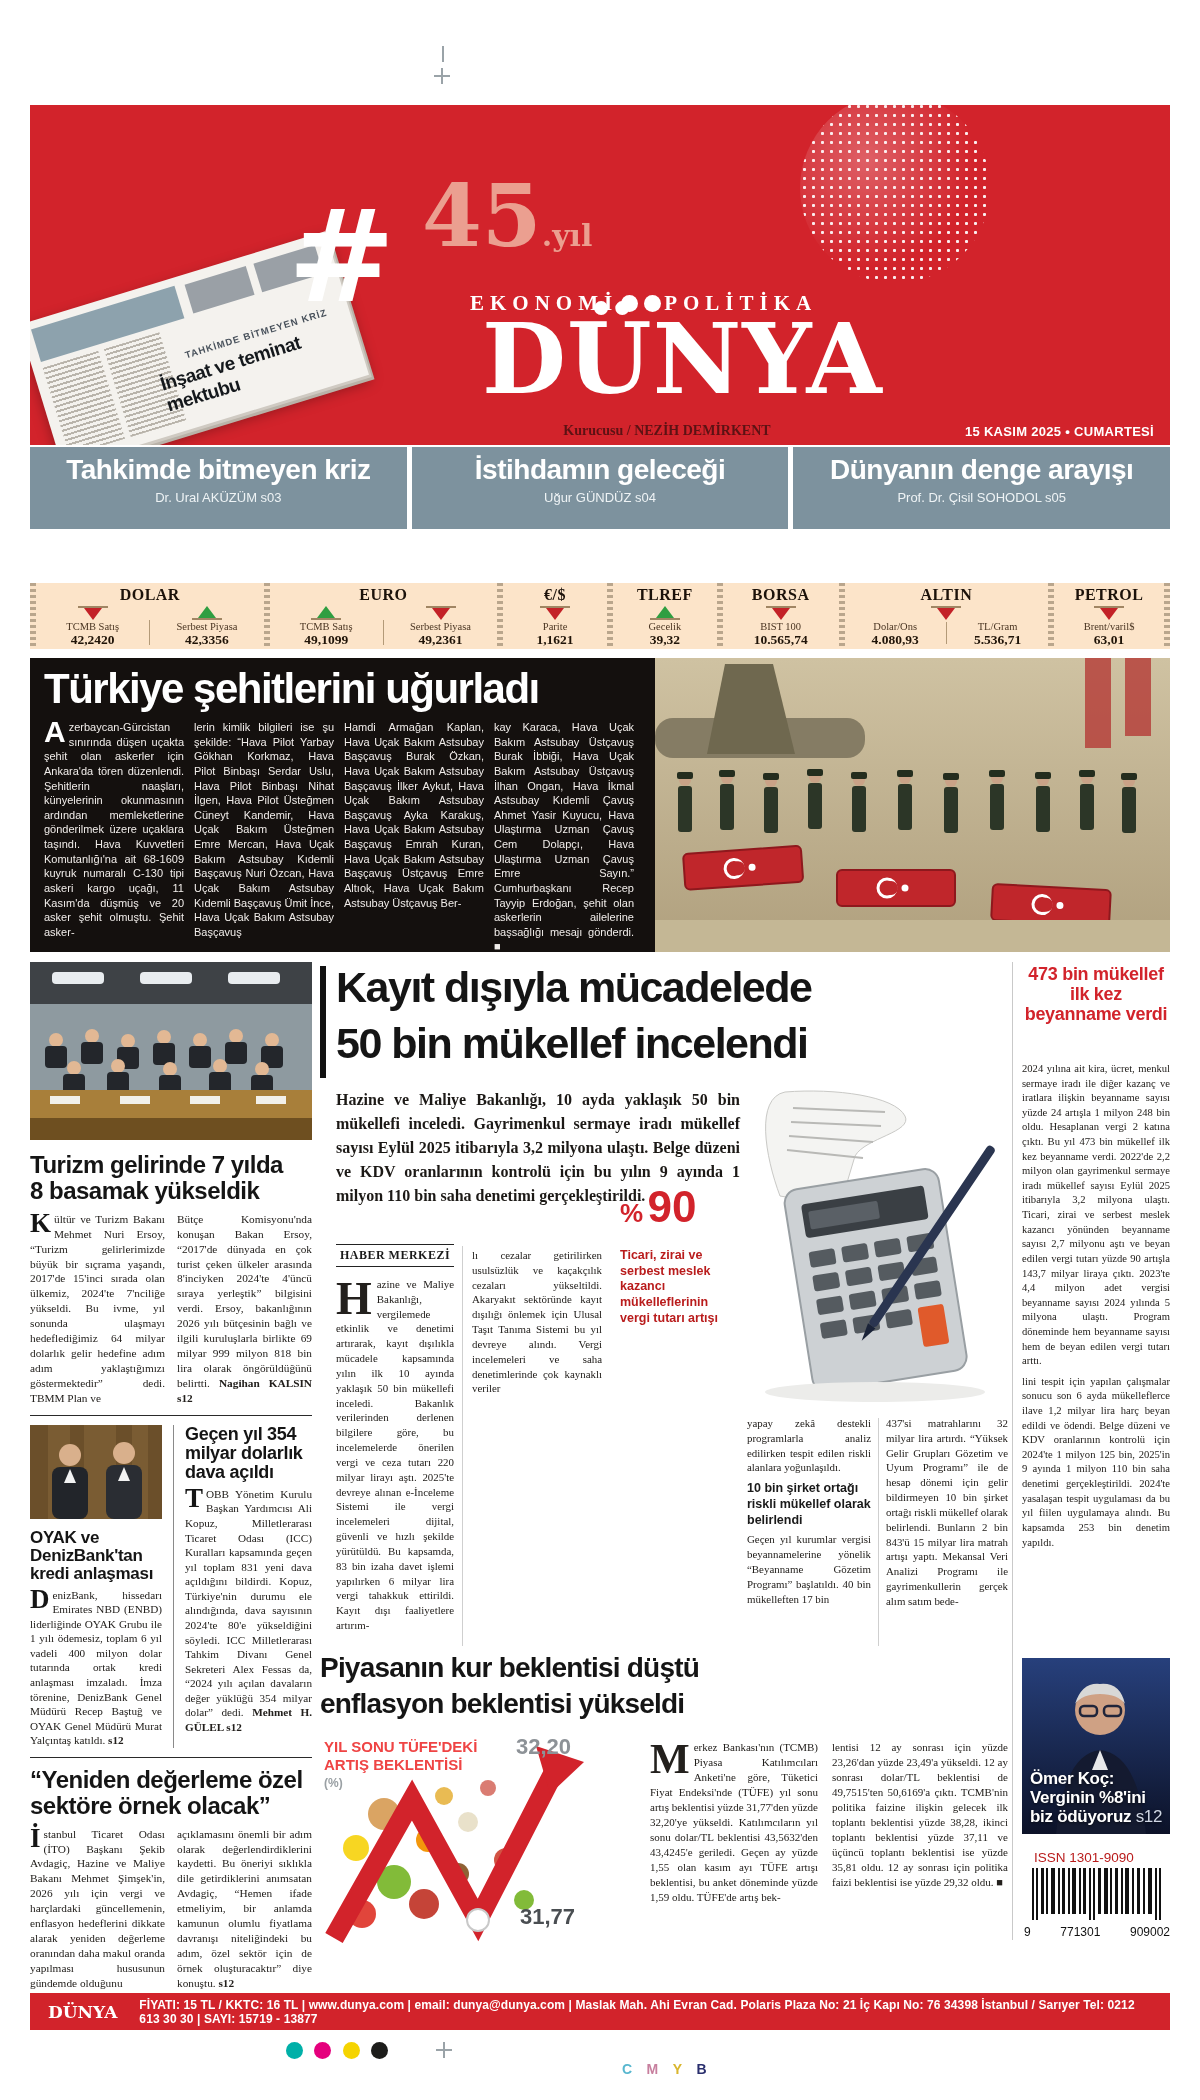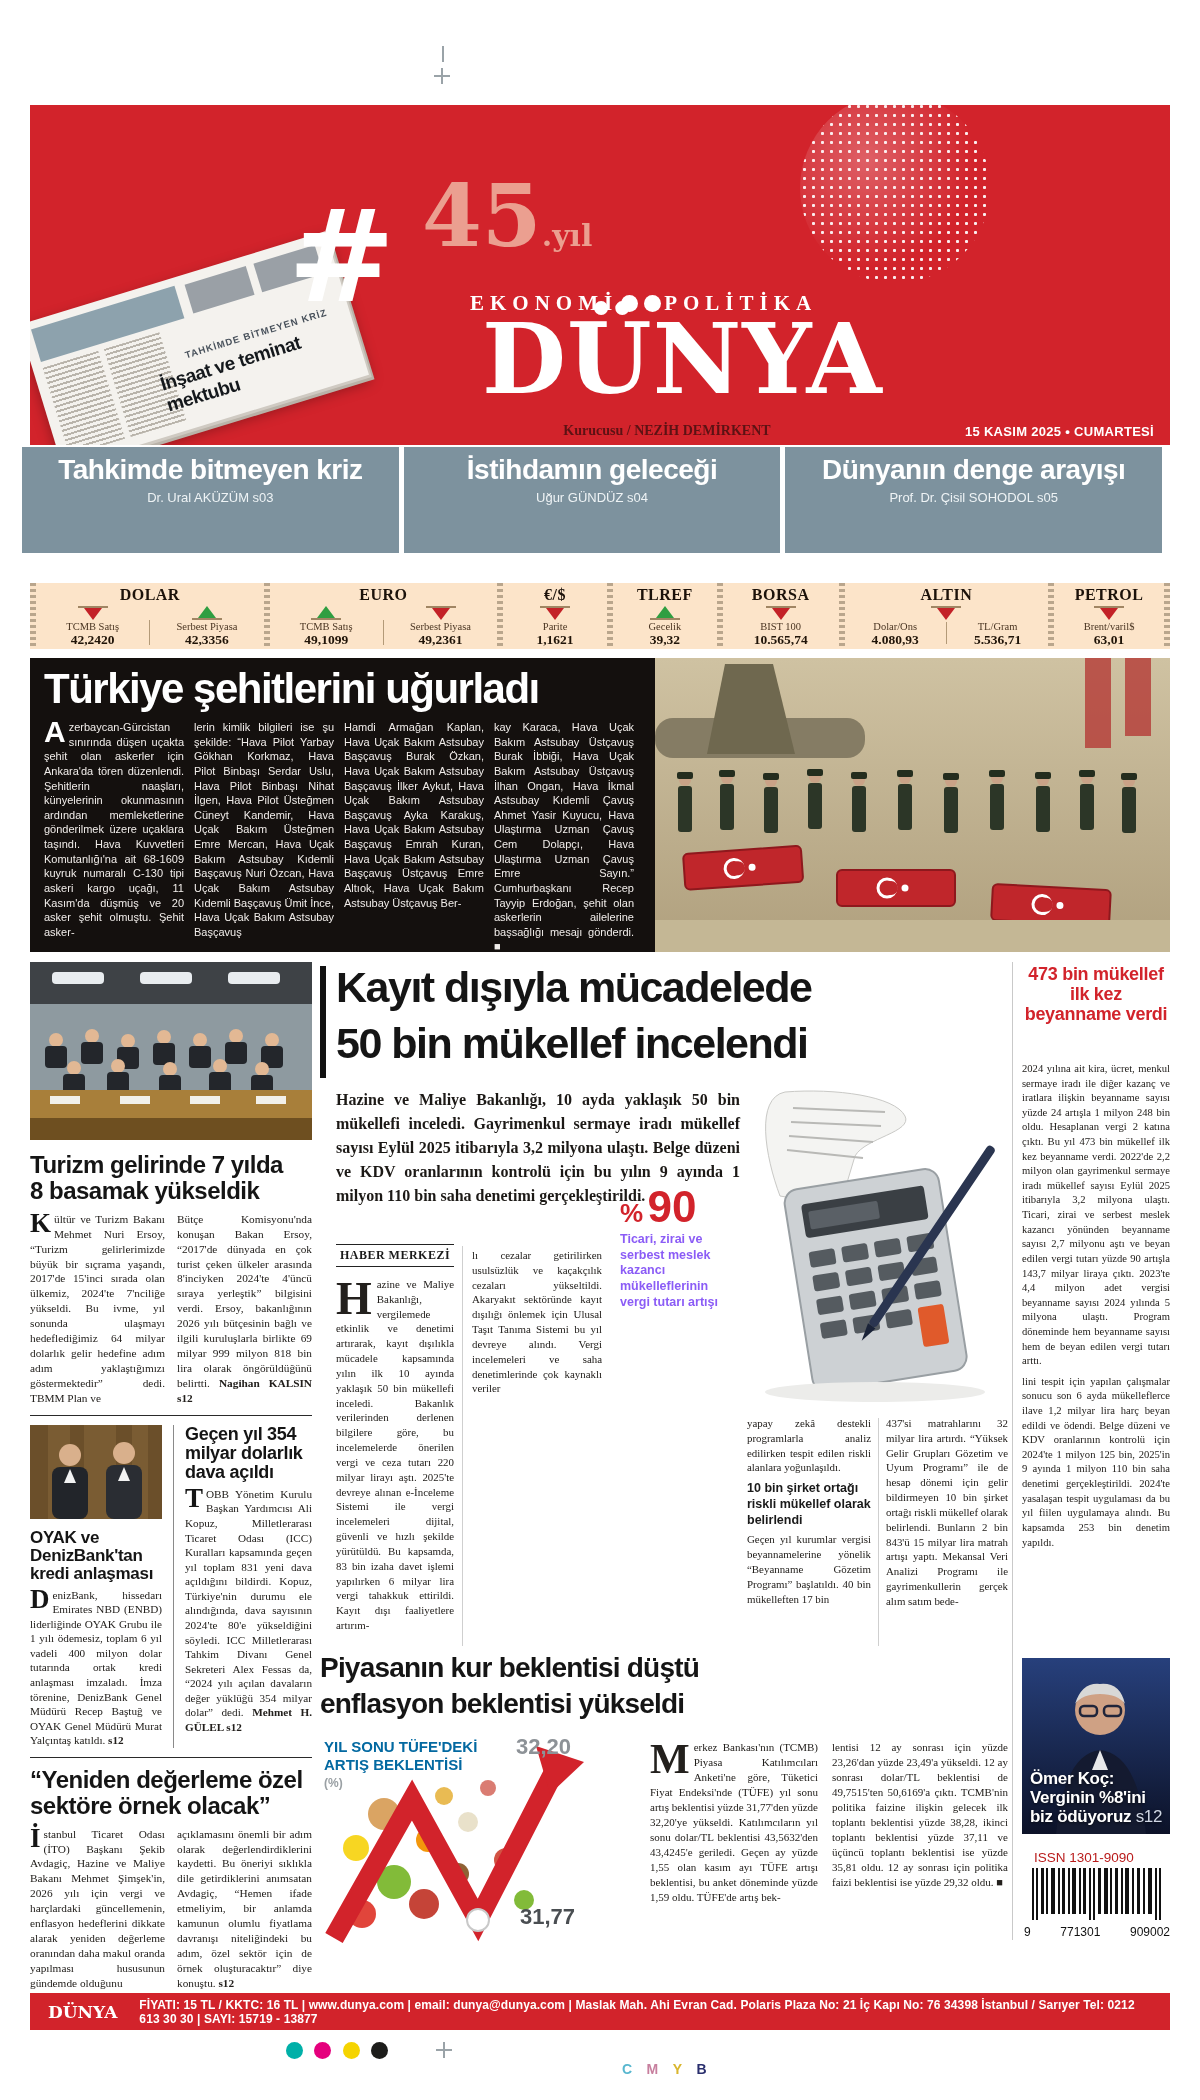--- a/index.html
+++ b/index.html
@@ -38,21 +38,21 @@
            font-family:"Liberation Serif",serif;font-weight:bold;font-size:21px;letter-spacing:6px;}
   .tagline .dot{width:17px;height:17px;border-radius:50%;background:#fff;margin:0 3px;}
   .tagline .dot:first-of-type{margin-left:9px;}
   .tagline .dot:last-of-type{margin-right:9px;}
   .biglogo{left:452px;top:204px;color:#fff;font-family:"DejaVu Serif",serif;font-weight:bold;
            font-size:97px;line-height:1.05;letter-spacing:1px;}
   .founder{left:452px;top:318px;width:370px;text-align:center;color:#5c1214;
            font-family:"Liberation Serif",serif;font-weight:bold;font-size:14px;}
   .mh-date{right:16px;top:319px;color:#fff;font-weight:bold;font-size:13px;letter-spacing:.3px;}
   
-  .teasers{left:22px;top:447px;width:1140px;height:106px;display:flex;gap:5px;}
+  .teasers{left:30px;top:447px;width:1140px;height:82px;display:flex;gap:5px;}
   .tpanel{flex:1;background:#7d929e;color:#fff;text-align:center;padding-top:9px;box-sizing:border-box;}
   .tpanel .tt{font-size:28px;font-weight:bold;line-height:1.02;letter-spacing:-.5px;}
   .tpanel .ta{font-size:13px;margin-top:5px;color:#eef3f5;}
   
   .markets{left:30px;top:583px;width:1140px;height:66px;background:#fce4c9;display:flex;align-items:stretch;}
   .perf{width:6px;background:repeating-linear-gradient(to bottom,#8d7c64 0 3px,transparent 3px 6px);opacity:.6;}
   .mgroup{display:flex;flex-direction:column;box-sizing:border-box;padding-top:3px;}
   .m-head{font-family:"Liberation Serif",serif;font-weight:bold;font-size:16px;text-align:center;
           color:#1c120a;letter-spacing:.5px;}
   .m-row{display:flex;flex:1;}
@@ -97,27 +97,27 @@
   .k-bar{left:0;top:6px;width:6px;height:112px;background:#111;}
   .k-h1{left:16px;top:0;font-size:43px;font-weight:bold;letter-spacing:-1.5px;line-height:1.3;color:#151515;}
   .k-lead{left:16px;top:128px;width:404px;font-family:"Liberation Serif",serif;font-weight:bold;
           font-size:16px;line-height:1.5;color:#1c1916;}
   .k-vrule{width:1px;background:#cfcfcf;}
   .hm-head{border-top:1px solid #222;border-bottom:1px solid #222;padding:3px 0;text-align:center;
            font-family:"Liberation Serif",serif;font-weight:bold;font-size:12px;letter-spacing:.5px;}
   .k-col{font-size:10.9px;line-height:1.36;}
   .k-col .dc{font-size:46px;font-family:"Liberation Serif",serif;padding-right:5px;padding-top:3px;}
   .stat .v{color:#d2232b;font-weight:bold;}
-  .stat .cap{font-weight:bold;font-size:12.5px;line-height:1.25;color:#8b5cf6;margin-top:0;}
+  .stat .cap{font-weight:bold;font-size:12.5px;line-height:1.25;color:#b91c1c;margin-top:16px;}
   .k-sub{font-weight:bold;font-size:12.5px;line-height:1.25;margin:6px 0 4px 0;font-family:"Liberation Sans",sans-serif;}
   
   .piyasa{left:320px;top:1650px;width:688px;height:296px;}
   .p-h1{left:0;top:0;font-size:28px;font-weight:bold;letter-spacing:-.8px;line-height:1.28;color:#151515;}
   .chart-box{left:0;top:86px;width:318px;height:208px;}
-  .ct1{position:absolute;left:4px;top:2px;color:#0369a1;font-weight:bold;font-size:15px;line-height:1.2;}
+  .ct1{position:absolute;left:4px;top:2px;color:#ef4444;font-weight:bold;font-size:15px;line-height:1.2;}
   .ct-unit{position:absolute;left:4px;top:40px;color:#9aa0a4;font-size:12px;font-weight:bold;}
   .c-high{position:absolute;left:196px;top:-2px;color:#8d9297;font-weight:bold;font-size:22px;}
   .c-low{position:absolute;left:200px;top:168px;color:#4a4e52;font-weight:bold;font-size:22px;}
   .p-col{font-size:11px;line-height:1.36;}
   .p-col .dc{font-size:42px;font-family:"Liberation Serif",serif;padding-right:4px;padding-top:2px;}
   
   .siderule{left:1012px;top:962px;width:1px;height:978px;background:#c9c9c9;}
   .sidebar{left:1022px;top:962px;width:148px;height:980px;}
   .sb-h{left:0;top:2px;width:148px;text-align:center;color:#d2232b;font-weight:bold;
         font-size:18px;line-height:1.12;letter-spacing:-.3px;}

